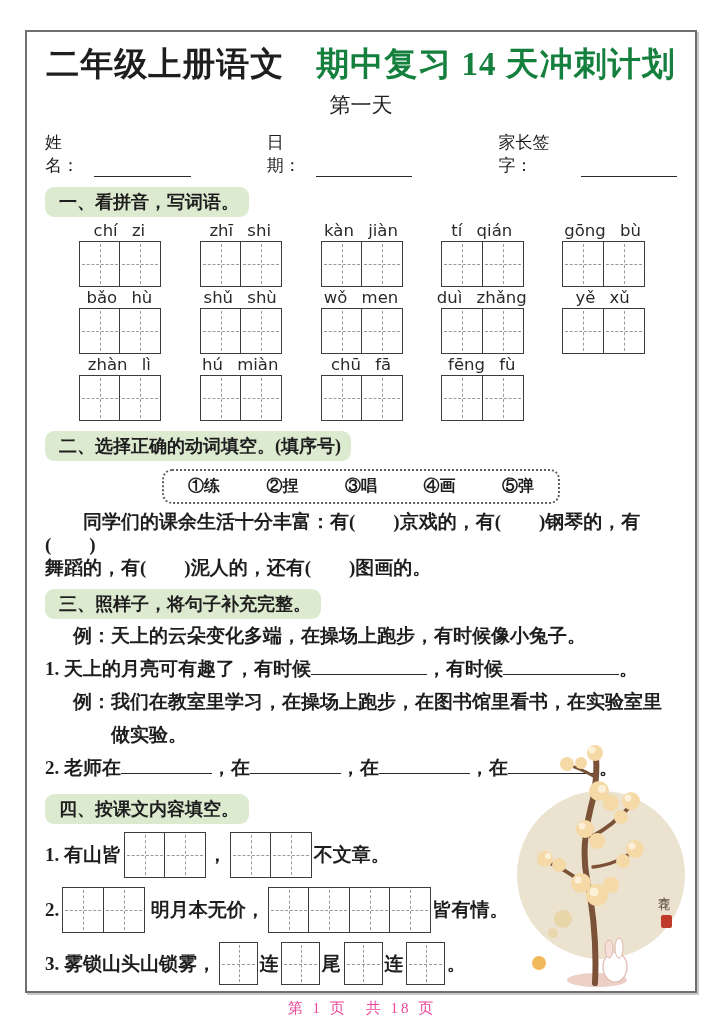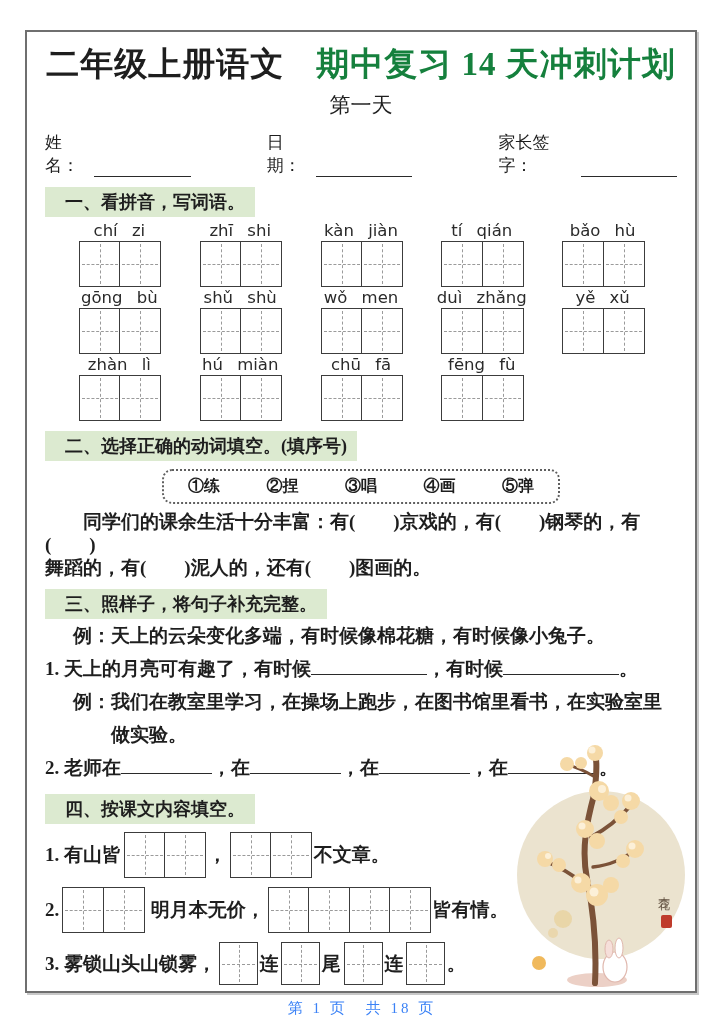--- a/index.html
+++ b/index.html
@@ -15,21 +15,21 @@
   .title { text-align:center; font-size:33px; font-weight:700; letter-spacing:1px; white-space:nowrap; margin-top:2px; }
   .t-red { color:#15803d;margin-left:32px; }
   .day { text-align:center; font-size:21px; font-weight:400; margin-top:4px; }
   .meta-row { display:flex; align-items:flex-end; font-size:17px; font-weight:400; margin-top:12px; }
   .meta-row .m2 { margin-left:76px; }
   .meta-row .m3 { margin-left:86px; }
   .blank { display:inline-block; border-bottom:1.6px solid #2a2a2a; height:16px; vertical-align:baseline; }
   .w100 { width:100px; }
   
   .sec-head { margin-top:10px; }
-  .hl { display:inline-block; background:#dcead0; font-size:18px; font-weight:700; padding:3px 10px 3px 20px; }
+  .hl { display:inline-block; background:#dcead0; font-size:18px; font-weight:700; padding:3px 10px 3px 14px;border-radius:9px; }
   
   .tzg { display:inline-flex; vertical-align:middle; }
   .cell { width:42px; height:46px; border:1.6px solid #3c3c3c; margin-right:-1.6px; position:relative; background:#fff; }
   .cell::before { content:""; position:absolute; left:2px; right:2px; top:50%; border-top:1.3px dashed #9a9a9a; }
   .cell::after  { content:""; position:absolute; top:2px; bottom:2px; left:50%; border-left:1.3px dashed #9a9a9a; }
   
   .py-grid { display:grid; grid-template-columns:repeat(5,1fr); row-gap:1px; margin-top:4px; padding:0 14px; }
   .py-slot { display:flex; flex-direction:column; align-items:center; }
   .pinyin { font-family:"DejaVu Sans","Liberation Sans",sans-serif; font-size:16.5px; color:#2a2a2a; word-spacing:9px; margin-bottom:1px; white-space:nowrap; }
   
@@ -44,21 +44,21 @@
   .blank115 { width:116px; } .blank92 { width:91px; }
   
   .s4row { display:flex; align-items:center; font-size:19px; font-weight:600; white-space:nowrap; }
   .s4row .tzg { margin:0 3px; }
   .r1 { margin-top:8px; } .r2 { margin-top:9px; } .r3 { margin-top:9px; }
   .cell-sm { width:39px; height:43px; }
   
   .flower { position:absolute; right:4px; bottom:2px; width:176px; height:252px; }
   .flower-label { position:absolute; right:23px; bottom:100px; writing-mode:vertical-rl; font-size:12px; color:#6b5b4a; letter-spacing:2px; }
   
-  .footer { position:absolute; left:0; width:724px; top:999px; text-align:center; font-size:15px; letter-spacing:3px; color:#3b82f6; }
+  .footer { position:absolute; left:0; width:724px; top:999px; text-align:center; font-size:15px; letter-spacing:3px; color:#ec4899; }
 </style>
 </head>
 <body>
 
 <div class="sheet">
   <div class="page">
 
     <div class="title"><span class="t-black">二年级上册语文</span><span class="t-red">期中复习 14 天冲刺计划</span></div>
     <div class="day">第一天</div>
 
@@ -97,28 +97,28 @@
           </div>
         </div>
       <div class="py-slot">
           <div class="pinyin">tí qián</div>
           <div class="tzg">
             <div class="cell"></div>
             <div class="cell"></div>
           </div>
         </div>
       <div class="py-slot">
+          <div class="pinyin">gōng bù</div>
+          <div class="tzg">
+            <div class="cell"></div>
+            <div class="cell"></div>
+          </div>
+        </div>
+      <div class="py-slot">
           <div class="pinyin">bǎo hù</div>
-          <div class="tzg">
-            <div class="cell"></div>
-            <div class="cell"></div>
-          </div>
-        </div>
-      <div class="py-slot">
-          <div class="pinyin">gōng bù</div>
           <div class="tzg">
             <div class="cell"></div>
             <div class="cell"></div>
           </div>
         </div>
       <div class="py-slot">
           <div class="pinyin">shǔ shù</div>
           <div class="tzg">
             <div class="cell"></div>
             <div class="cell"></div>
@@ -184,21 +184,21 @@
       <span>③唱</span>
       <span>④画</span>
       <span>⑤弹</span>
     </div>
     <div class="bodytext indent2">同学们的课余生活十分丰富：有(　　)京戏的，有(　　)钢琴的，有(　　)</div>
     <div class="bodytext">舞蹈的，有(　　)泥人的，还有(　　)图画的。</div>
 
     <div class="sec-head">
       <span class="hl">三、照样子，将句子补充完整。</span>
     </div>
-    <div class="s3line ex">例：天上的云朵变化多端，有时候像棉花糖，有时候像小兔子。</div>
+    <div class="s3line ex">例：天上的云朵变化多端，在操场上跑步，有时候像小兔子。</div>
     <div class="s3line"><span>1.</span>&nbsp;<span>天上的月亮可有趣了，有时候</span><span class="blank blank115"></span><span>，有时候</span><span class="blank blank115"></span><span>。</span></div>
     <div class="s3line ex">例：我们在教室里学习，在操场上跑步，在图书馆里看书，在实验室里</div>
     <div class="s3line ex2b">做实验。</div>
     <div class="s3line"><span>2.</span>&nbsp;<span>老师在</span><span class="blank blank92"></span><span>，在</span><span class="blank blank92"></span><span>，在</span><span class="blank blank92"></span><span>，在</span><span class="blank blank92"></span><span>。</span></div>
 
     <div class="sec-head">
       <span class="hl">四、按课文内容填空。</span>
     </div>
     <div class="s4row r1"><span>1.</span>&nbsp;<span>有山皆</span><span class="tzg">
           <div class="cell"></div>

